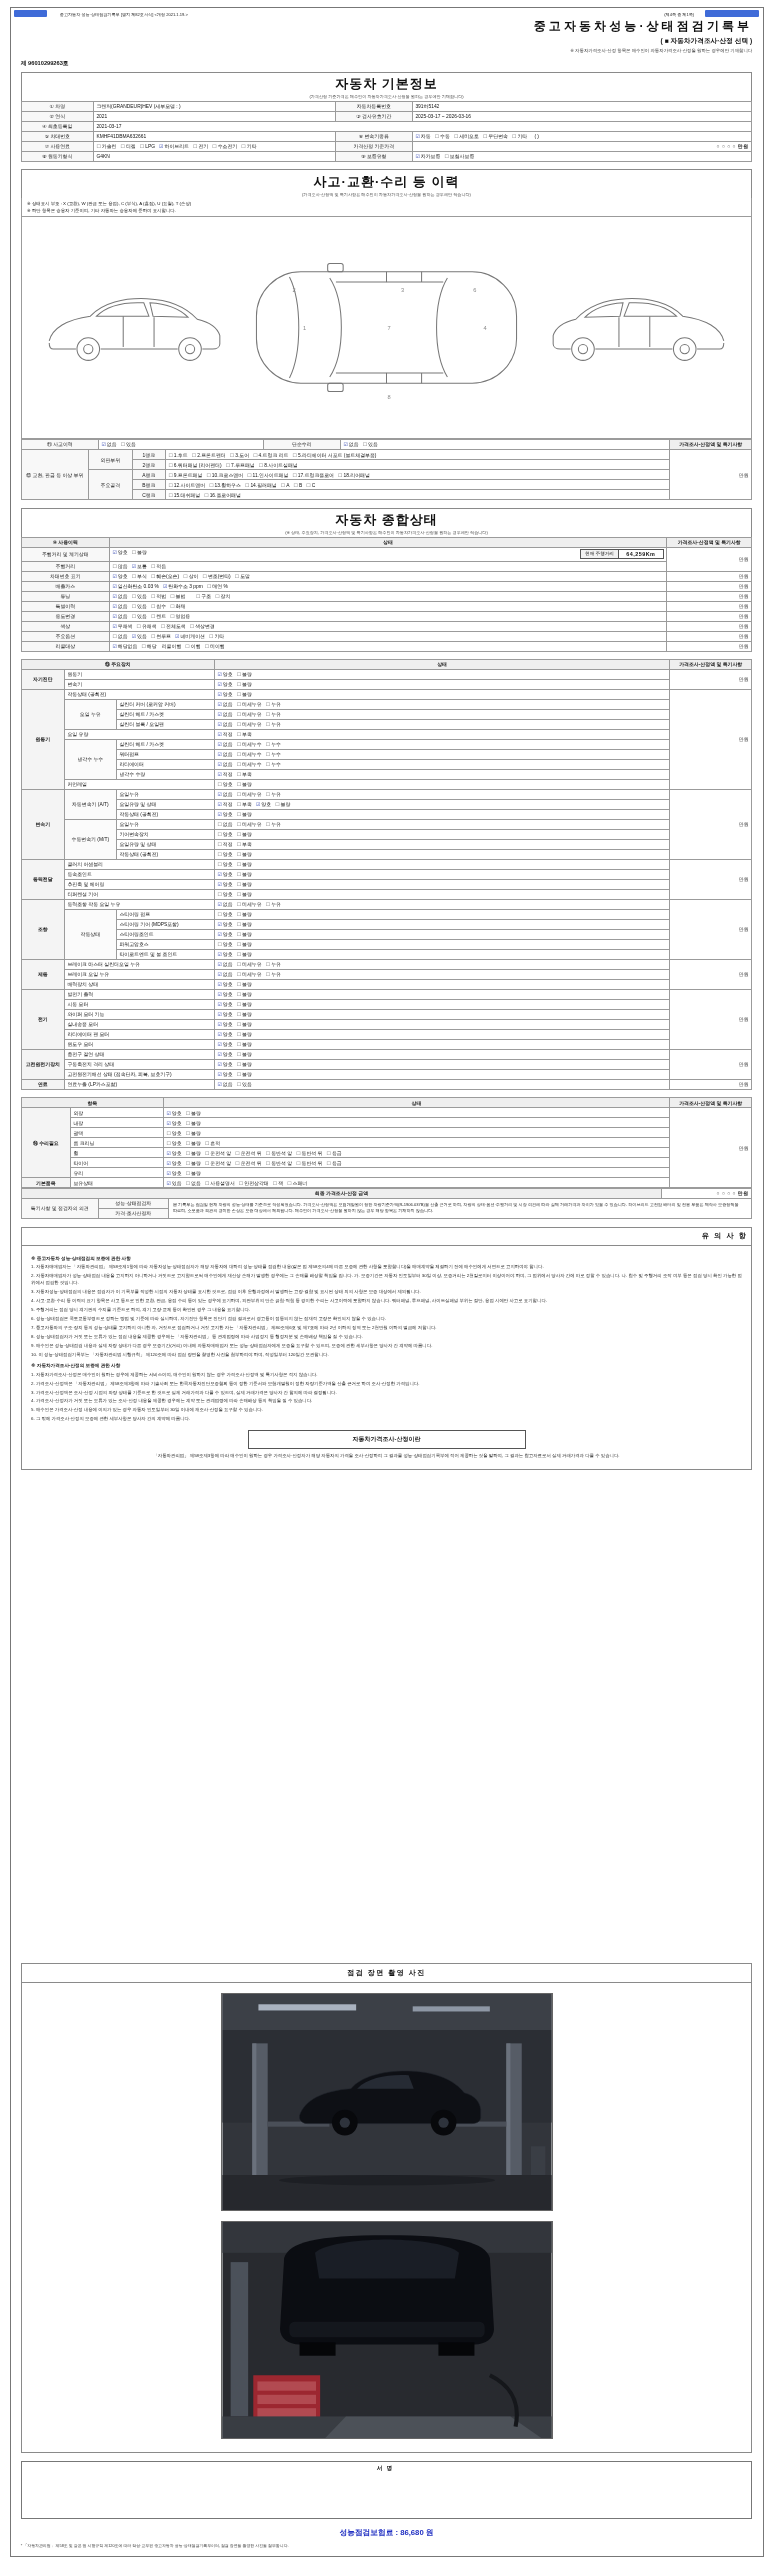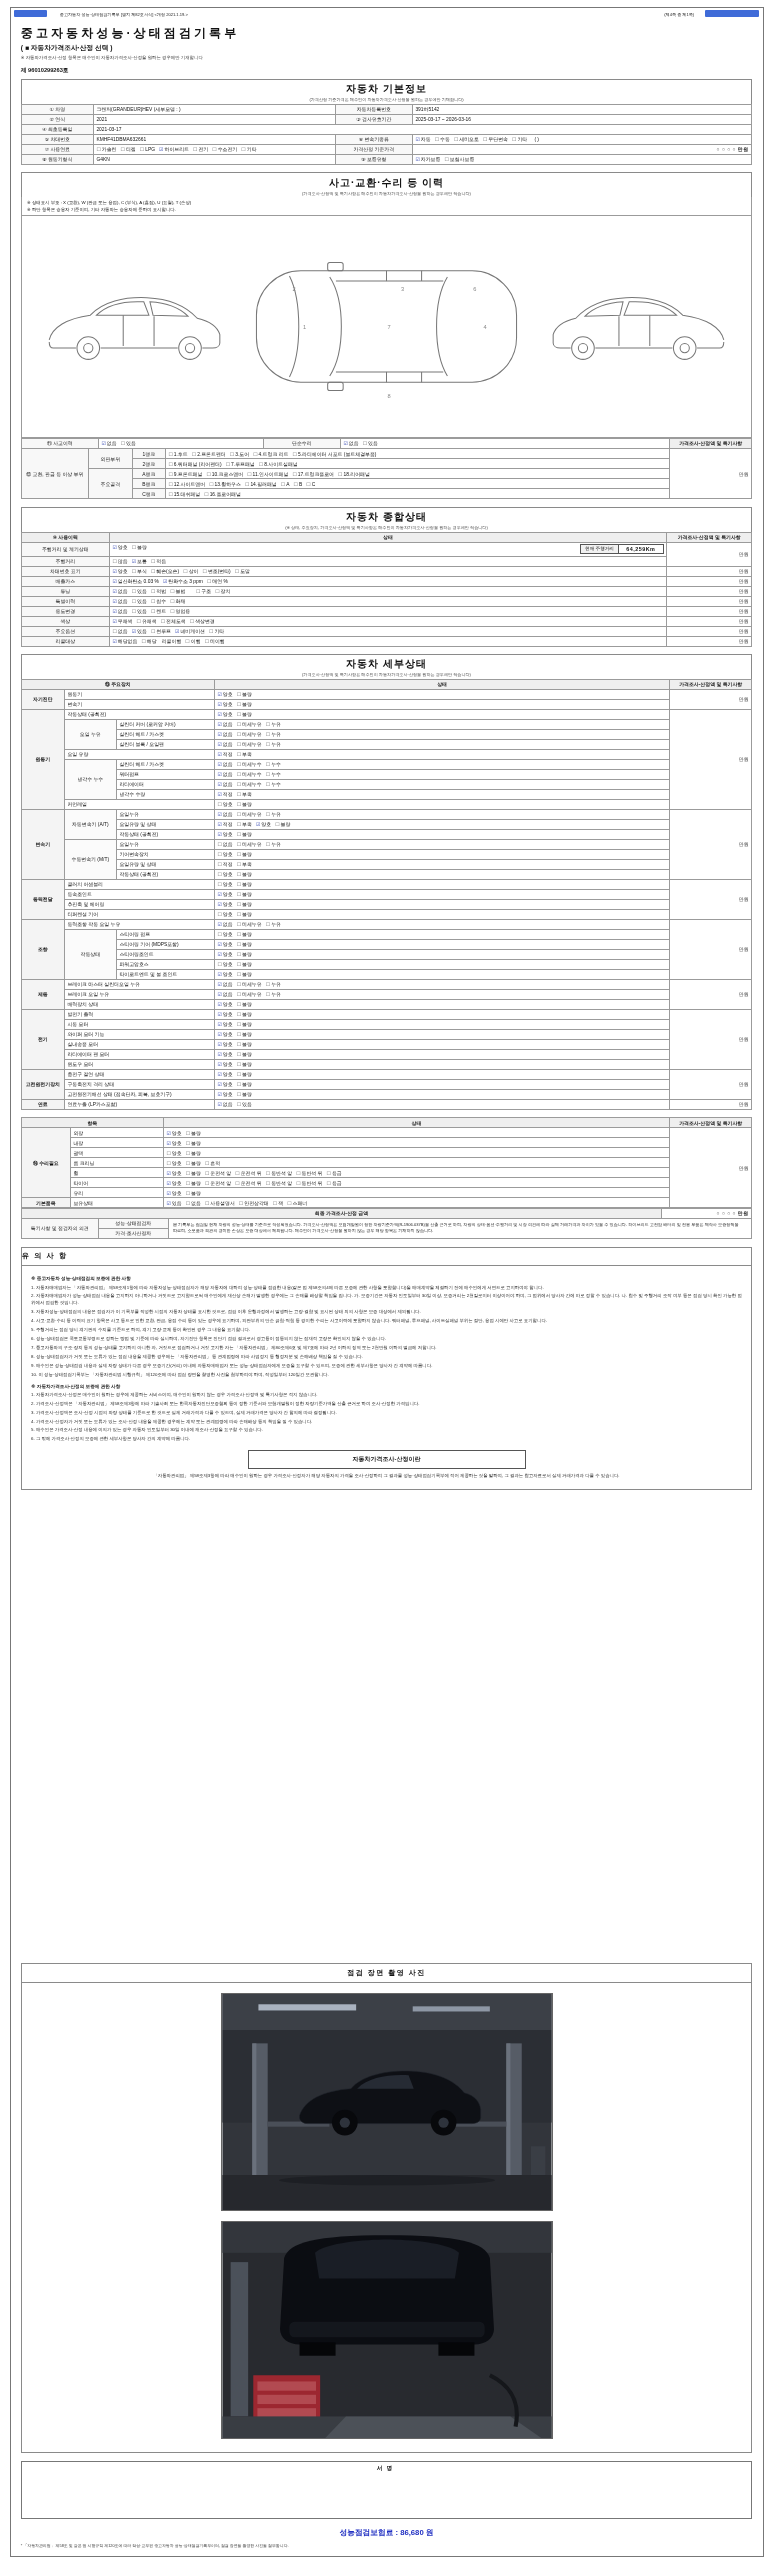--- a/index.html
+++ b/index.html
@@ -3,29 +3,29 @@
 <meta charset="utf-8">
 <style>
 *{box-sizing:border-box;margin:0;padding:0}
 html,body{background:#fff}
 body{width:773px;font-family:"Liberation Sans","DejaVu Sans",sans-serif;color:#111}
 .sheet{width:754px;min-height:2550px;margin:7.2px auto 0;border:0.5px solid #777;padding:4.1px 10.3px 8.2px;display:flex;flex-direction:column;position:relative;background:#fff}
 .corner-chip{position:absolute;top:2.1px;height:6.7px;background:#3f6bd8;border-radius:1px}
 .corner-chip.left{left:3.1px;width:33px}
 .corner-chip.right{right:3.1px;width:54px}
 .print-header{display:flex;justify-content:space-between;font-size:4.1px;color:#222;padding:0 58px 1px 39px}
-.title-block{text-align:left;margin-top:7px}
+.title-block{text-align:right;margin-top:0}
 .main-title{font-size:12px;font-weight:bold;letter-spacing:3.1px}
 .sub-title{font-size:6.7px;font-weight:bold;margin-top:2.1px}
 .title-note{font-size:4.4px;color:#333;margin-top:2.1px}
 .doc-no{font-size:5.7px;font-weight:bold;margin:6.2px 0 1px}
 .sec{margin-top:7.2px}
 .sec.tight{margin-top:3.1px}
 .sec-band{border:0.5px solid #8a8a8a;border-bottom:none;text-align:center;padding:2.6px 0 1.5px;background:#fff}
-.sec-title{font-size:10px;font-weight:bold;letter-spacing:1px}
+.sec-title{font-size:13px;font-weight:bold;letter-spacing:1px}
 .sec-note{font-size:4.1px;color:#444;margin-top:1px}
 table.grid{width:100%;border-collapse:collapse;table-layout:fixed}
 .grid td{border:0.5px solid #9b9b9b;font-size:4.9px;padding:1.5px 2.6px;vertical-align:middle;word-break:keep-all;overflow:hidden}
 td.ch{background:#efefef;text-align:center;font-weight:bold}
 td.cl{background:#f8f8f8;text-align:center}
 td.cg{background:#f4f4f4;text-align:center;font-weight:bold}
 td.cs1{background:#fbfbfb;text-align:center}
 td.ci{text-align:left}
 td.cp{text-align:right;color:#222}
 td.ca{text-align:right;font-weight:bold;letter-spacing:0.5px}
@@ -34,21 +34,21 @@
 .ckb{margin-right:1px;color:#666}
 .ck.on .ckb{color:#2b3fae;font-weight:bold}
 .suf{margin-left:3.1px}
 .mid{margin:0 4.1px 0 1px}
 .inset{float:right;display:inline-flex;border:0.8px solid #555;margin-left:5.2px;background:#fff}
 .inset-l{padding:1px 4.1px;border-right:0.8px solid #555;background:#f1f1f1;font-size:4.6px}
 .inset-v{padding:1px 7.2px;font-weight:bold;font-size:5.4px;letter-spacing:0.5px}
 .legend{border:0.5px solid #9b9b9b;border-top:none;font-size:4.4px;padding:2.1px 5.2px;line-height:1.6;background:#fff}
 .diagram-box{border:0.5px solid #9b9b9b;border-top:none;display:flex;justify-content:space-evenly;align-items:center;padding:9.3px 3.1px;height:222px;background:#fff}
 .notices{border:0.5px solid #8a8a8a;margin-top:8.2px}
-.notices-title{font-size:7.2px;font-weight:bold;text-align:left;letter-spacing:5.2px;padding:3.6px 0;border-bottom:0.5px solid #8a8a8a}
+.notices-title{font-size:7.2px;font-weight:bold;text-align:right;letter-spacing:5.2px;padding:3.6px 0;border-bottom:0.5px solid #8a8a8a}
 .notices-body{padding:5.2px 9.3px 6.2px;font-size:4.4px;line-height:1.55;color:#1c1c1c}
 .nsec-title{font-weight:bold;font-size:4.6px;margin:4.1px 0 2.1px}
 .ni{margin-bottom:2.1px;text-align:justify}
 .def-box{border:0.5px solid #555;width:278px;margin:7.2px auto 4.1px;text-align:center;font-weight:bold;font-size:6px;padding:3.6px 0}
 .def-text{font-size:4.4px;text-align:center;color:#222;padding:0 31px 3.1px;line-height:1.5}
 .grow{flex:1;min-height:6.2px}
 .photos{border:0.5px solid #8a8a8a;margin-top:8.2px}
 .photos-title{font-size:7px;font-weight:bold;text-align:center;padding:3.6px 0;border-bottom:0.5px solid #8a8a8a;letter-spacing:1.5px}
 .photo-wrap{display:flex;flex-direction:column;align-items:center;gap:10.3px;padding:10.3px 0 12.4px}
 .photo-frame{border:0.5px solid #666;line-height:0}
@@ -318,24 +318,20 @@
           <tr>
             <td class="cl">리콜대상</td>
             <td class="ci"><span class="ck on"><span class="ckb">☑</span>해당없음</span><span class="ck"><span class="ckb">☐</span>해당</span><span class="mid">리콜이행</span><span class="ck"><span class="ckb">☐</span>이행</span><span class="ck"><span class="ckb">☐</span>미이행</span></td>
             <td class="cp">만원</td>
           </tr>
         </tbody>
     </table>
   </section>
 
   <section class="sec">
-    <div class="sec-band">
-      <div class="sec-title">자동차 세부상태</div>
-      <div class="sec-note">(가격조사·산정액 및 특기사항은 매수인이 자동차가격조사·산정을 원하는 경우에만 적습니다)</div>
-    </div>
     <table class="grid" id="t-detail">
       <colgroup>
           <col style="width:43px">
           <col style="width:52px">
           <col style="width:98px">
           <col>
           <col style="width:82px">
         </colgroup>
       <tbody>
           <tr>

